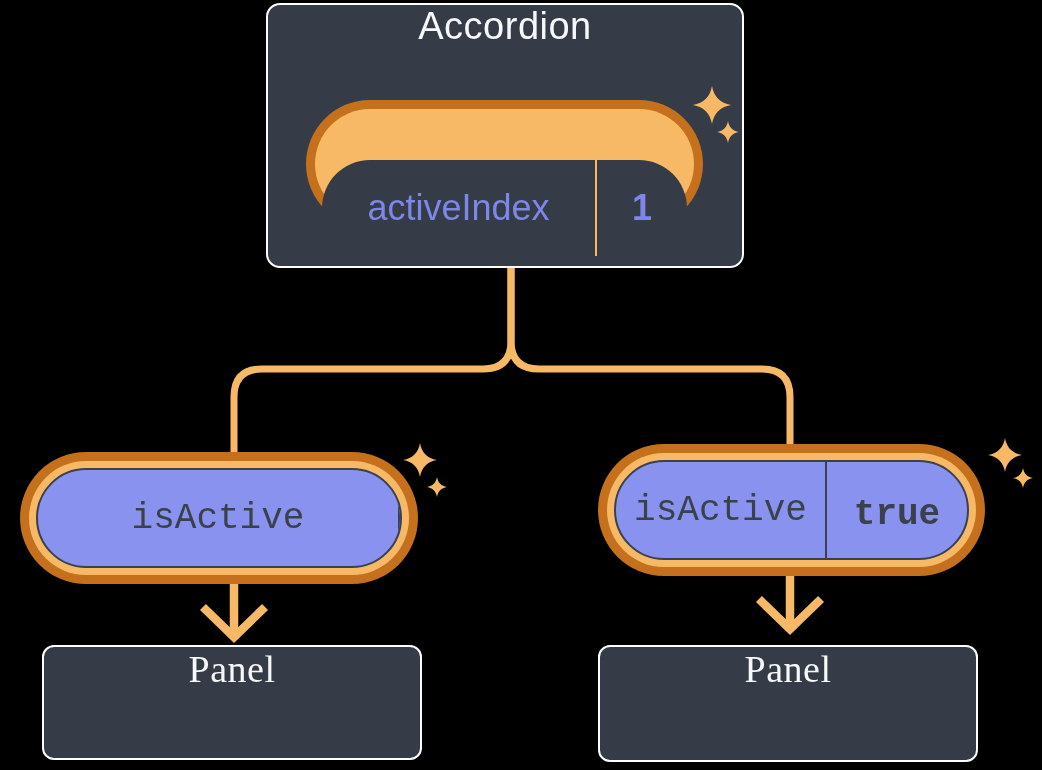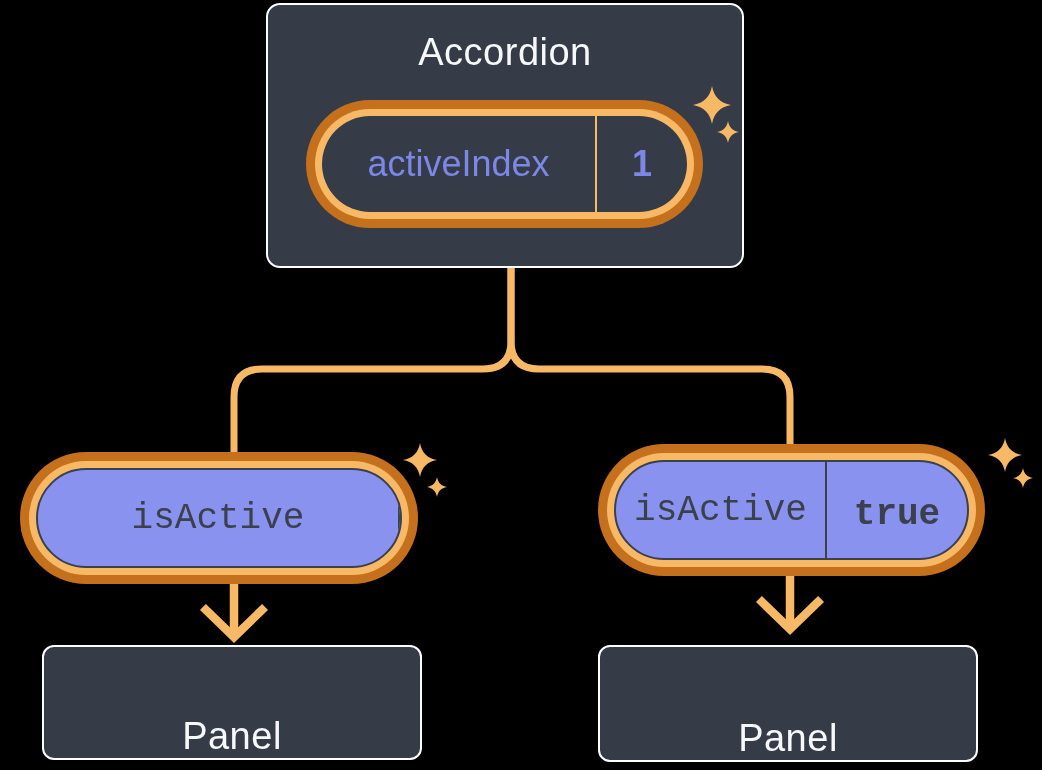--- a/index.html
+++ b/index.html
@@ -27,34 +27,33 @@
   }
 
   .card {
     position: absolute;
     background: var(--slate);
     border: 2.5px solid var(--card-border);
     border-radius: 14px;
   }
   .card-accordion { left: 266px; top: 3px; width: 478px; height: 265px; }
   .card-title {
-    margin-top: 26px;
     text-align: center;
     font-size: 38px;
     color: var(--text-light);
     letter-spacing: 0.5px;
   }
   .panel-label {
     width: 100%;
     text-align: center;
     font-size: 38px;
     color: var(--text-light);
     letter-spacing: 0.5px;
   }
-  .card-panel { display: flex; align-items: flex-end; border-radius: 12px; }
+  .card-panel { display: flex; align-items: flex-start; border-radius: 12px; font-family: Liberation Serif, serif; }
   .card-panel-left  { left: 42px;  top: 645px; width: 380px; height: 115px; }
   .card-panel-right { left: 598px; top: 645px; width: 380px; height: 117px; }
 
   
   .pill {
     position: absolute;
     background: var(--orange-dark);
     border-radius: 999px;
     padding: 9px;
   }
@@ -65,21 +64,21 @@
     padding: 7px;
   }
   .pill-core {
     width: 100%; height: 100%;
     border-radius: 999px;
     display: flex;
     align-items: stretch;
     overflow: hidden;
     font-size: 36px;
   }
-  .pill-core.dark   { background: var(--slate); color: var(--purple-text); }
+  .pill-core.dark   { background: var(--slate); color: var(--purple-text); margin-top: 44px; }
   .pill-core.purple {
     background: var(--purple-fill);
     color: var(--text-dark);
     border: 2px solid var(--pill-outline);
     font-family: Liberation Mono, monospace;
   }
   .seg { display: flex; align-items: center; justify-content: center; }
   .seg-name  { flex: 1; }
   .seg-value { font-weight: bold; }
   .pill-sep { width: 2px; align-self: stretch; }

